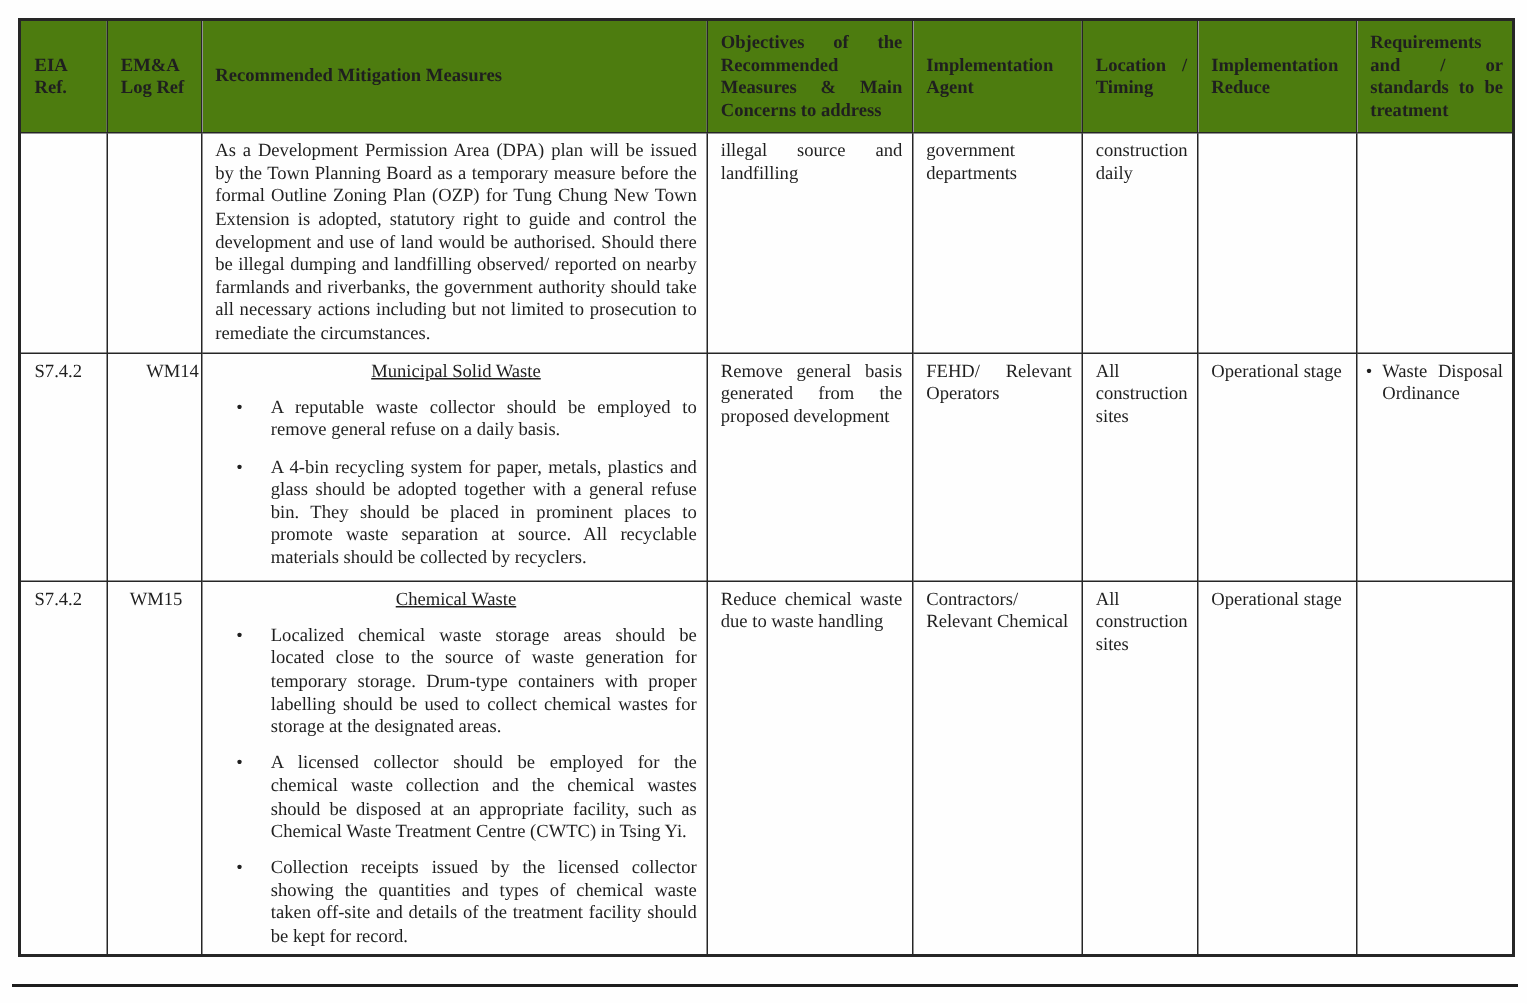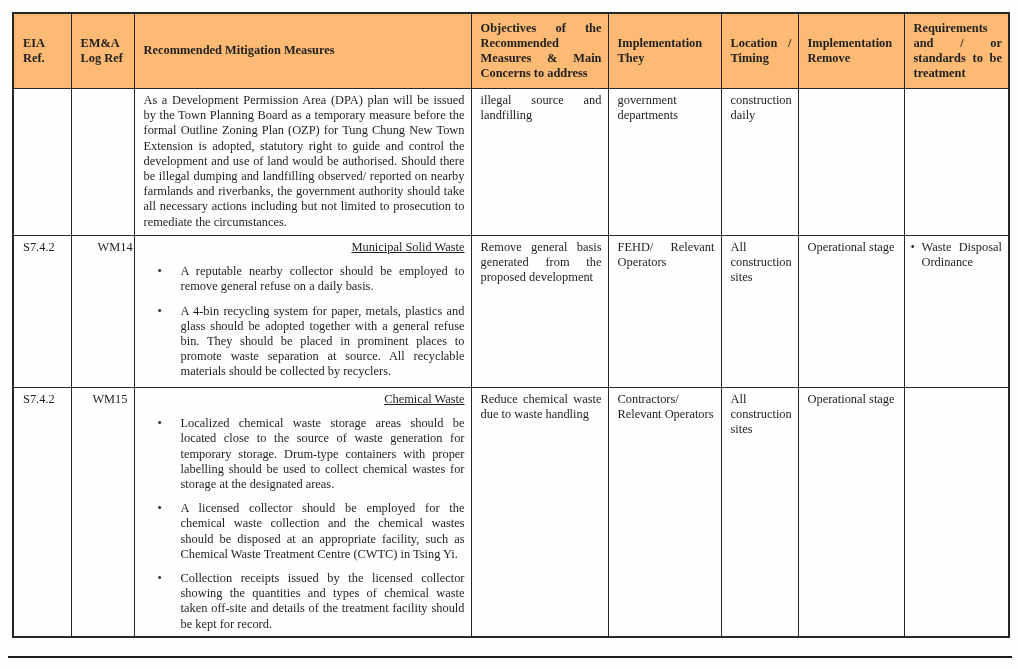--- a/index.html
+++ b/index.html
@@ -29,33 +29,33 @@
   table.mit-table td {
     border: 1.5px solid #262626;
     vertical-align: top;
     padding: 4px 6px 4px 9px;
     font-size: 12.4px;
     line-height: 15.2px;
     text-align: justify;
     overflow: hidden;
   }
   table.mit-table th {
-    background: #fdba74;
+    background: #4d7c0f;
     font-weight: bold;
     vertical-align: middle;
     height: 70px;
     padding-top: 2px;
     padding-bottom: 2px;
   }
   table.mit-table td p {
     margin: 0;
   }
   .cell-heading {
     text-decoration: underline;
-    text-align: right;
+    text-align: center;
   }
   .bullet-item {
     position: relative;
     margin-top: 9px;
     padding-left: 37px;
   }
   .bullet-item .bullet-glyph {
     position: absolute;
     left: 14px;
     top: 0;
@@ -92,23 +92,23 @@
       <col style="width:77px">
       <col style="width:106px">
       <col style="width:105px">
     </colgroup>
     <thead>
       <tr>
         <th><span>EIA Ref.</span></th>
         <th><span>EM&amp;A Log Ref</span></th>
         <th><span>Recommended Mitigation Measures</span></th>
         <th><span>Objectives of the Recommended Measures &amp; Main Concerns to address</span></th>
-        <th><span>Implementation They</span></th>
+        <th><span>Implementation Agent</span></th>
         <th><span>Location / Timing</span></th>
-        <th><span>Implementation Remove</span></th>
+        <th><span>Implementation Reduce</span></th>
         <th><span>Requirements and / or standards to be treatment</span></th>
       </tr>
     </thead>
     <tbody>
 
       <tr style="height:147px;padding-left:21px;">
         <td></td>
         <td></td>
         <td>
           <p>As a Development Permission Area (DPA) plan will be issued by the Town Planning Board as a temporary measure before the formal Outline Zoning Plan (OZP) for Tung Chung New Town Extension is adopted, statutory right to guide and control the development and use of land would be authorised. Should there be illegal dumping and landfilling observed/ reported on nearby farmlands and riverbanks, the government authority should take all necessary actions including but not limited to prosecution to remediate the circumstances.</p>
@@ -120,59 +120,59 @@
         <td></td>
       </tr>
 
       <tr style="height:152px;">
         <td style="text-align:left;">S7.4.2</td>
         <td style="text-align:right;padding-left:26px;">WM14</td>
         <td>
           <p class="cell-heading">Municipal Solid Waste</p>
           <div class="bullet-item">
             <span class="bullet-glyph">•</span>
-            <span>A reputable nearby collector should be employed to remove general refuse on a daily basis.</span>
+            <span>A reputable waste collector should be employed to remove general refuse on a daily basis.</span>
           </div>
           <div class="bullet-item">
             <span class="bullet-glyph">•</span>
             <span>A 4-bin recycling system for paper, metals, plastics and glass should be adopted together with a general refuse bin. They should be placed in prominent places to promote waste separation at source. All recyclable materials should be collected by recyclers.</span>
           </div>
         </td>
         <td>Remove general basis generated from the proposed development</td>
         <td>FEHD/ Relevant Operators</td>
         <td>All construction sites</td>
         <td style="text-align:left;">Operational stage</td>
         <td style="padding-left:6px;">
           <div class="req-bullet">
             <span class="bullet-glyph">•</span>
             <span>Waste Disposal Ordinance</span>
           </div>
         </td>
       </tr>
 
       <tr style="height:243px;">
         <td style="text-align:left;">S7.4.2</td>
-        <td style="text-align:right;">WM15</td>
+        <td style="text-align:center;">WM15</td>
         <td>
           <p class="cell-heading">Chemical Waste</p>
           <div class="bullet-item">
             <span class="bullet-glyph">•</span>
             <span>Localized chemical waste storage areas should be located close to the source of waste generation for temporary storage. Drum-type containers with proper labelling should be used to collect chemical wastes for storage at the designated areas.</span>
           </div>
           <div class="bullet-item">
             <span class="bullet-glyph">•</span>
             <span>A licensed collector should be employed for the chemical waste collection and the chemical wastes should be disposed at an appropriate facility, such as Chemical Waste Treatment Centre (CWTC) in Tsing Yi.</span>
           </div>
           <div class="bullet-item">
             <span class="bullet-glyph">•</span>
             <span>Collection receipts issued by the licensed collector showing the quantities and types of chemical waste taken off-site and details of the treatment facility should be kept for record.</span>
           </div>
         </td>
         <td>Reduce chemical waste due to waste handling</td>
-        <td>Contractors/ Relevant Operators</td>
+        <td>Contractors/ Relevant Chemical</td>
         <td>All construction sites</td>
         <td style="text-align:left;">Operational stage</td>
         <td></td>
       </tr>
 
     </tbody>
   </table>
 
   <div class="bottom-rule-1"></div>
 

